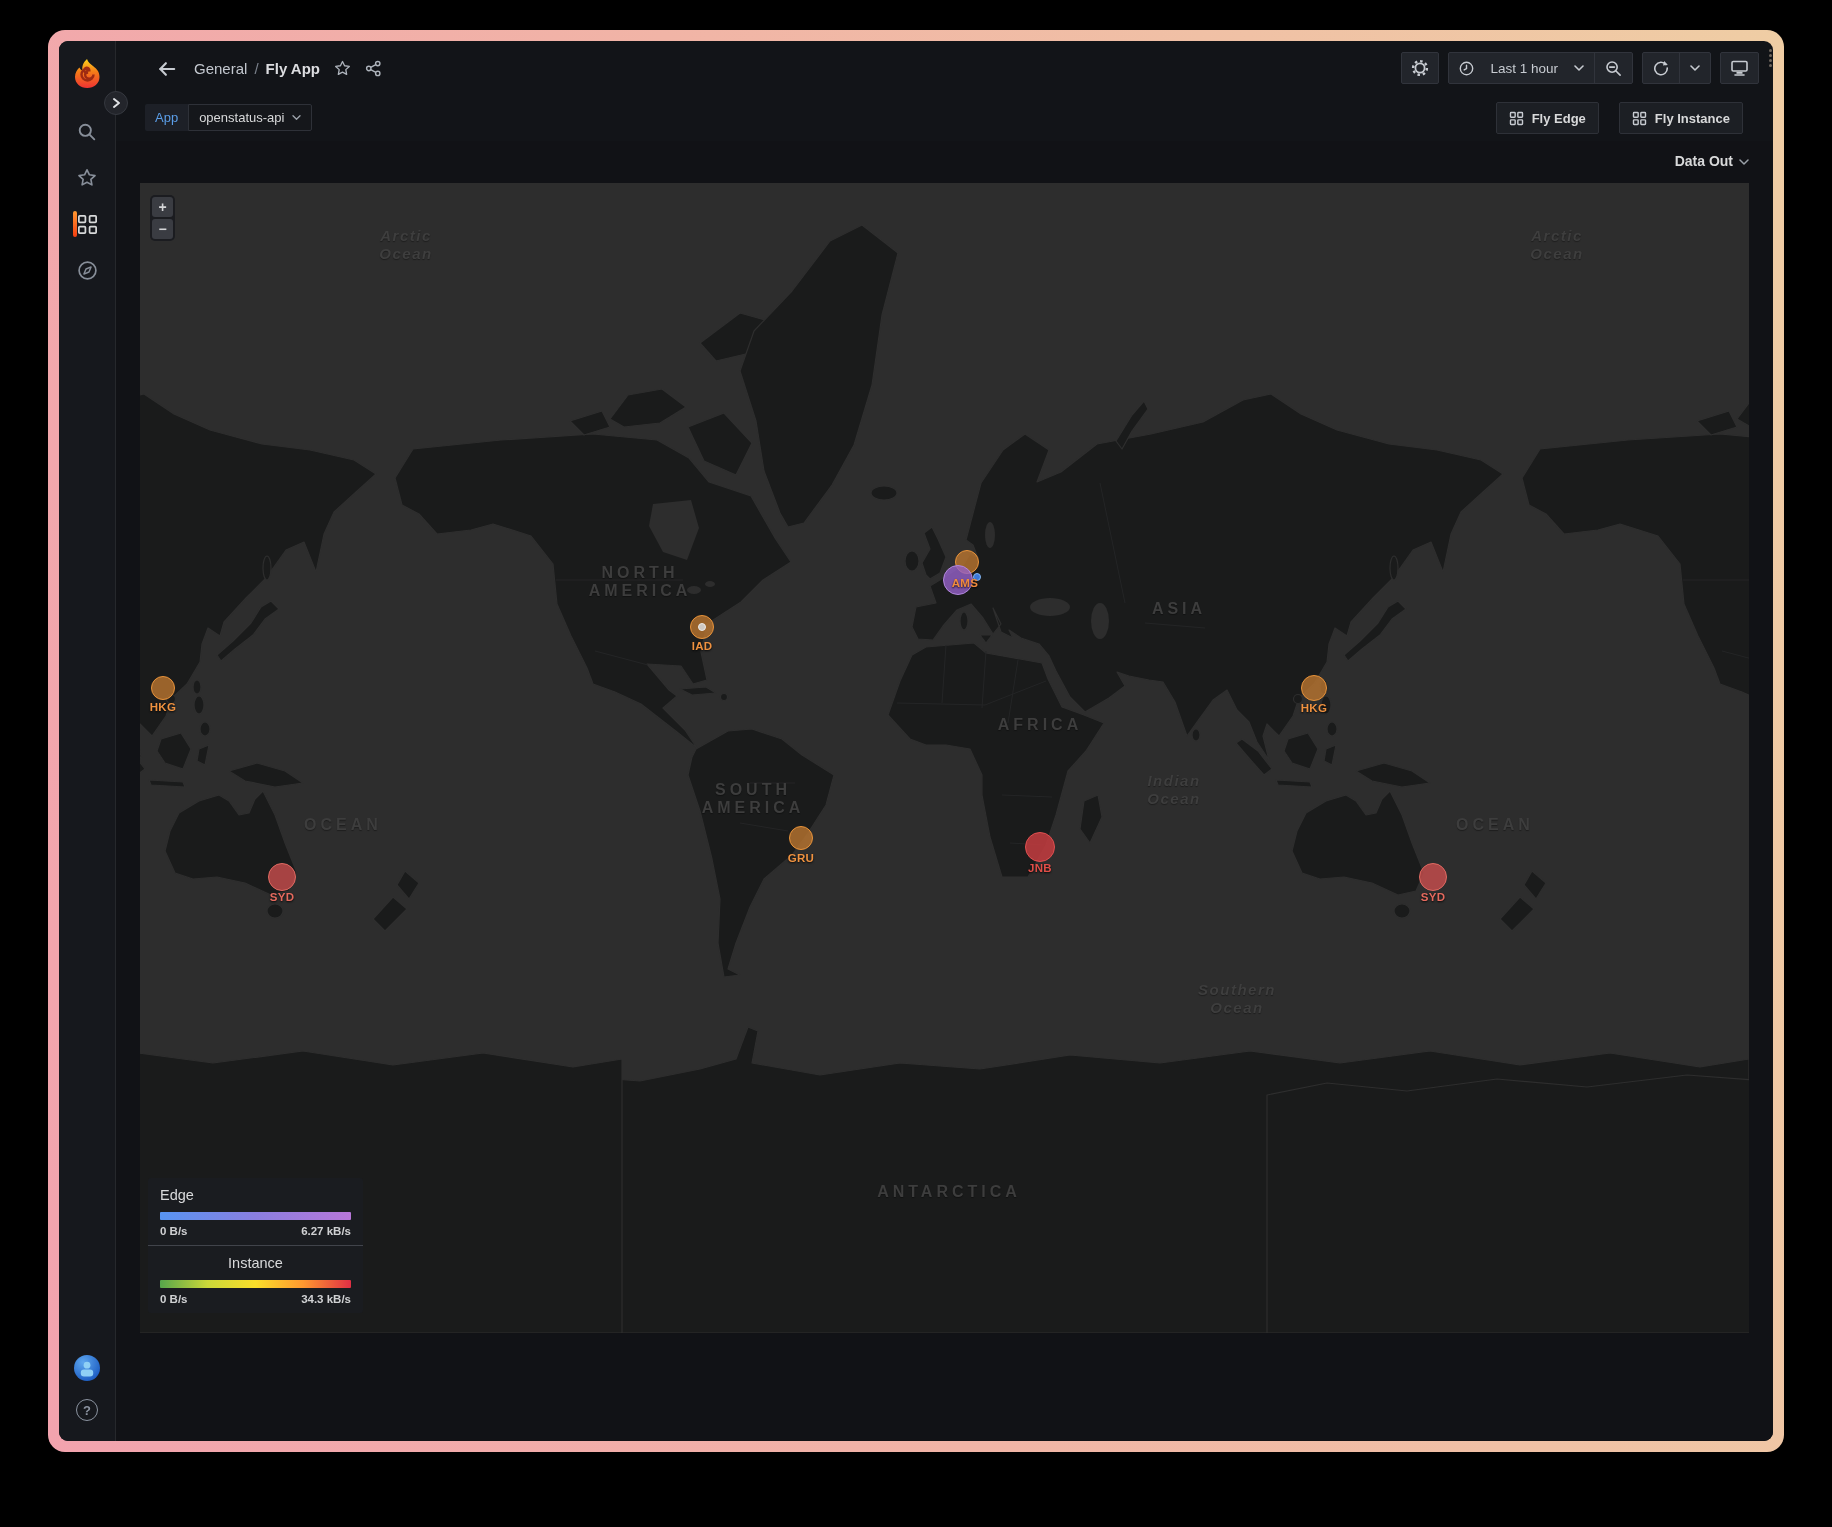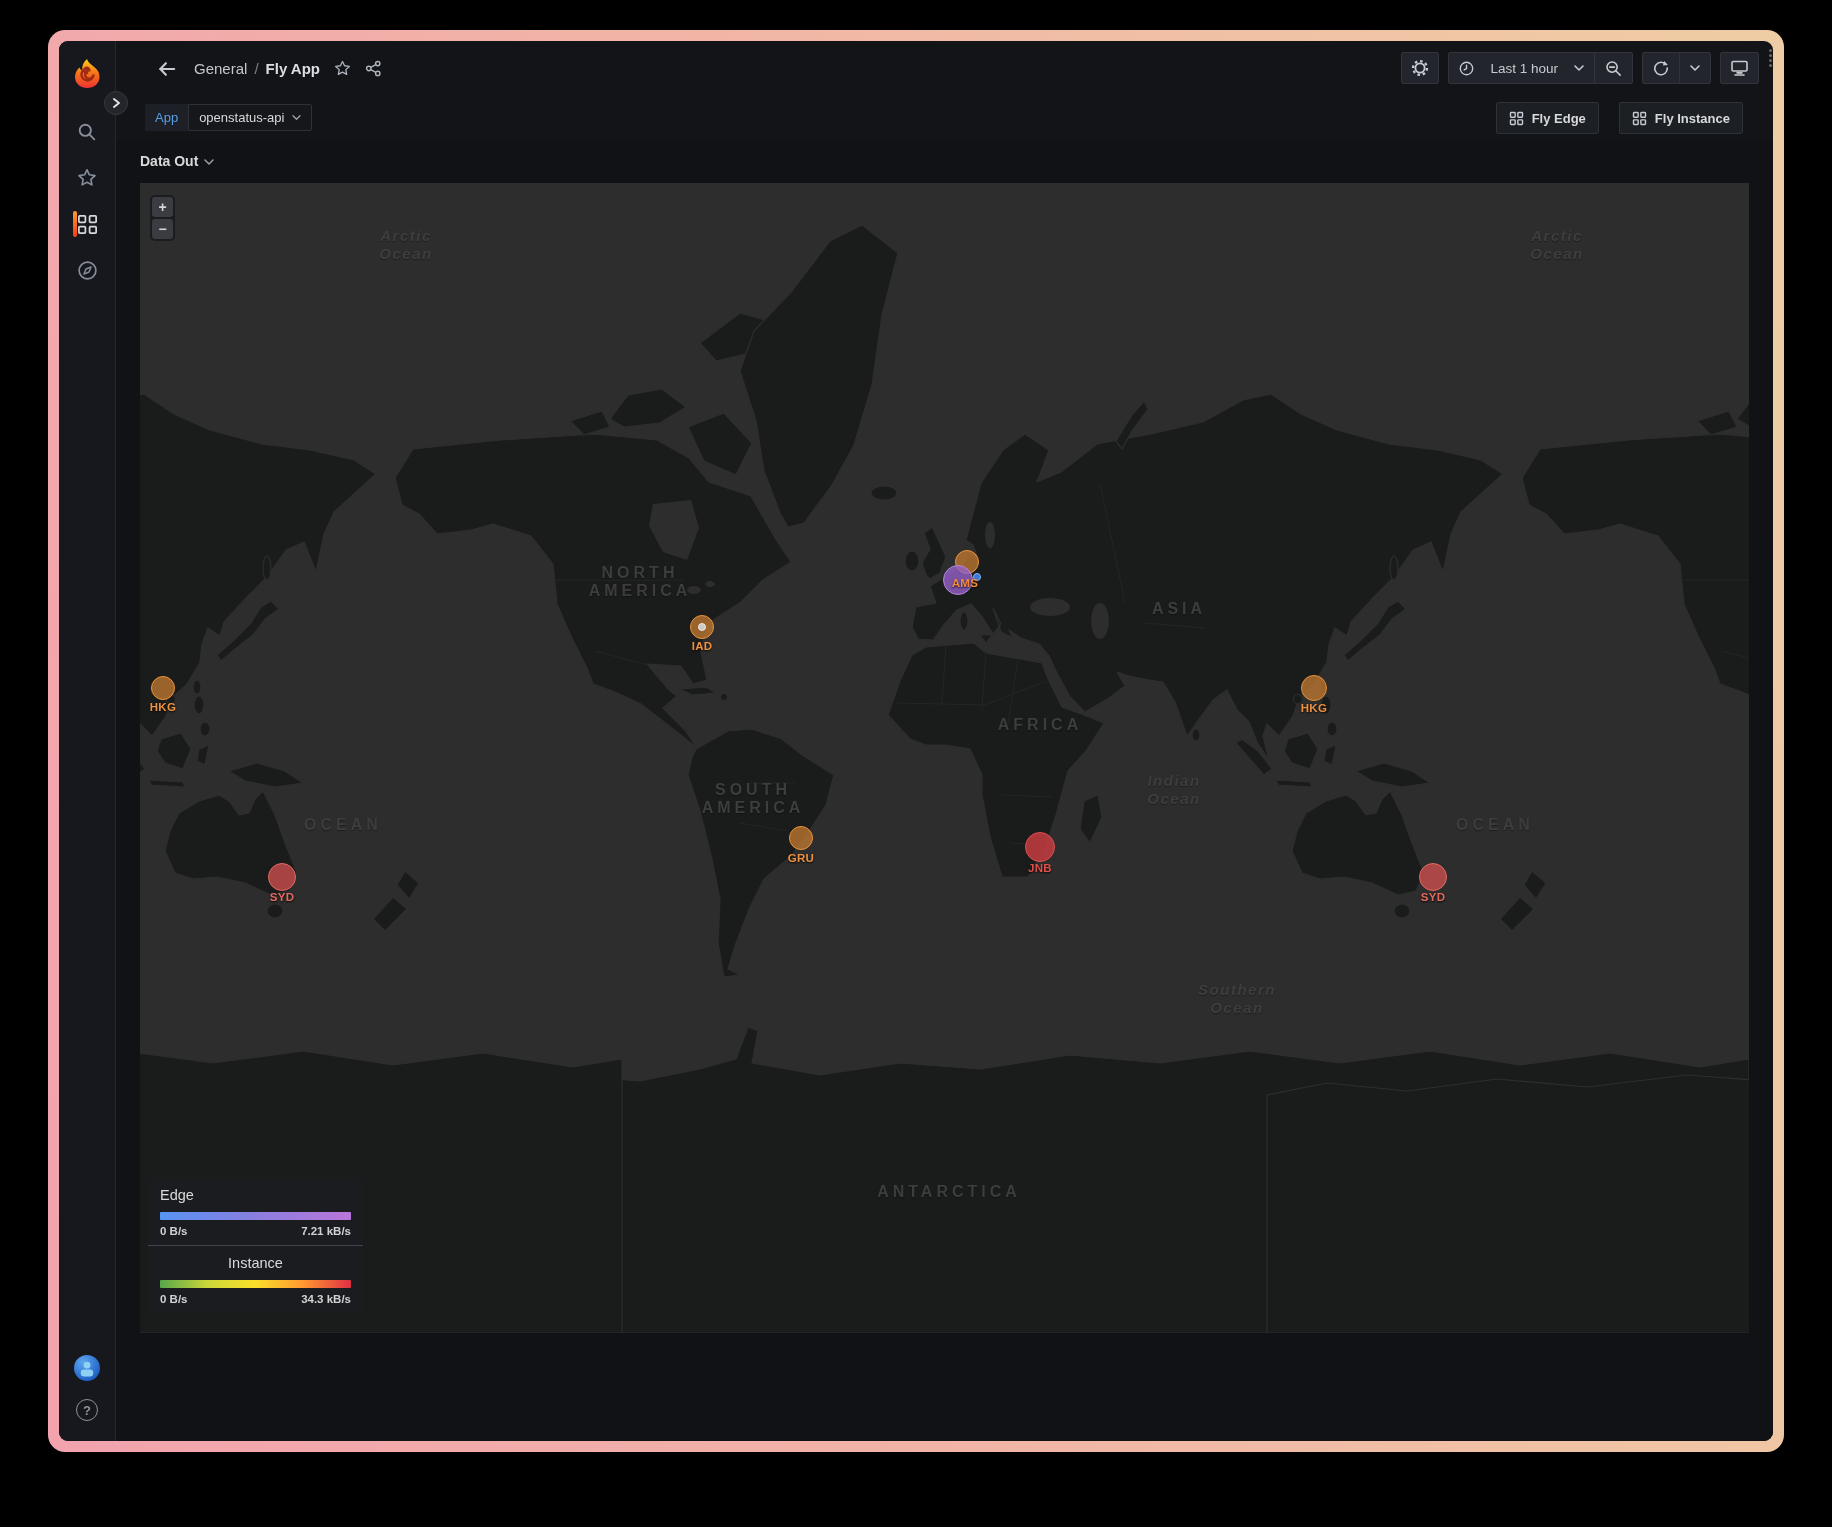--- a/index.html
+++ b/index.html
@@ -56,21 +56,21 @@
   .var-picker{position:absolute;left:29px;top:8px;display:flex;height:27px;}
   .var-label{background:#1d2027;color:#5b9ee8;font-size:13px;font-weight:500;display:flex;align-items:center;
              padding:0 10px;border-radius:2px 0 0 2px;}
   .var-value{background:#15171b;border:1px solid #2e3138;color:#d8d9da;font-size:13px;display:flex;align-items:center;
              gap:8px;padding:0 10px;border-radius:0 2px 2px 0;}
   .sub-right{position:absolute;right:30px;top:6px;display:flex;gap:20px;}
   .dash-link{height:32px;background:#1c1f24;border:1px solid #2e3138;border-radius:2px;color:#d8d9da;
              font-size:13px;font-weight:600;display:flex;align-items:center;gap:8px;padding:0 12px;}
 
   .dashboard{position:absolute;left:0;right:0;top:100px;bottom:0;background:#111216;}
-  .panel-title-row{position:absolute;left:24px;top:12px;width:1609px;display:flex;justify-content:flex-start;}
+  .panel-title-row{position:absolute;left:24px;top:12px;width:1609px;display:flex;justify-content:flex-end;}
   .panel-title{display:flex;align-items:center;gap:6px;color:#d8d9da;font-size:14px;font-weight:600;cursor:pointer;}
   .panel-title .chev{color:#9aa0a8;margin-top:2px;}
 
   
   .map{position:absolute;left:24px;top:42px;width:1609px;height:1150px;background:#2d2d2d;overflow:hidden;}
   .map svg.world{position:absolute;left:0;top:0;}
   .map-label{position:absolute;transform:translate(-50%,-50%);white-space:nowrap;pointer-events:none;
              text-shadow:0 1px 1px rgba(0,0,0,0.35);}
   .map-label.continent{font-size:16px;font-weight:700;letter-spacing:4px;color:#3d3d3d;}
   .map-label.ocean{font-size:15px;font-weight:700;font-style:italic;letter-spacing:1.5px;color:#3e3e3e;}
@@ -413,21 +413,21 @@
                 <div class="marker" style="left: 1279px; top: 680px; height: 28px; width: 28px; background: rgba(199, 77, 77, 0.82); border-color: rgb(224, 106, 98);"></div>
                 <span class="marker-label" style="left: 1293px; top: 714px; color: rgb(229, 106, 94);">SYD</span>
               </div>
 
             <div class="legend">
               <div class="legend-section">
                 <div class="legend-title">Edge</div>
                 <div class="legend-bar" style="background: linear-gradient(90deg, rgb(87, 148, 242), rgb(138, 126, 224), rgb(184, 119, 217));"></div>
                 <div class="legend-minmax">
                   <span>0 B/s</span>
-                  <span>7.21 kB/s</span>
+                  <span>6.27 kB/s</span>
                 </div>
               </div>
               <div class="legend-section">
                 <div class="legend-title">Instance</div>
                 <div class="legend-bar" style="background: linear-gradient(90deg, rgb(86, 166, 75), rgb(203, 216, 57), rgb(250, 222, 42), rgb(255, 152, 48), rgb(224, 47, 68));"></div>
                 <div class="legend-minmax">
                   <span>0 B/s</span>
                   <span>34.3 kB/s</span>
                 </div>
               </div>

